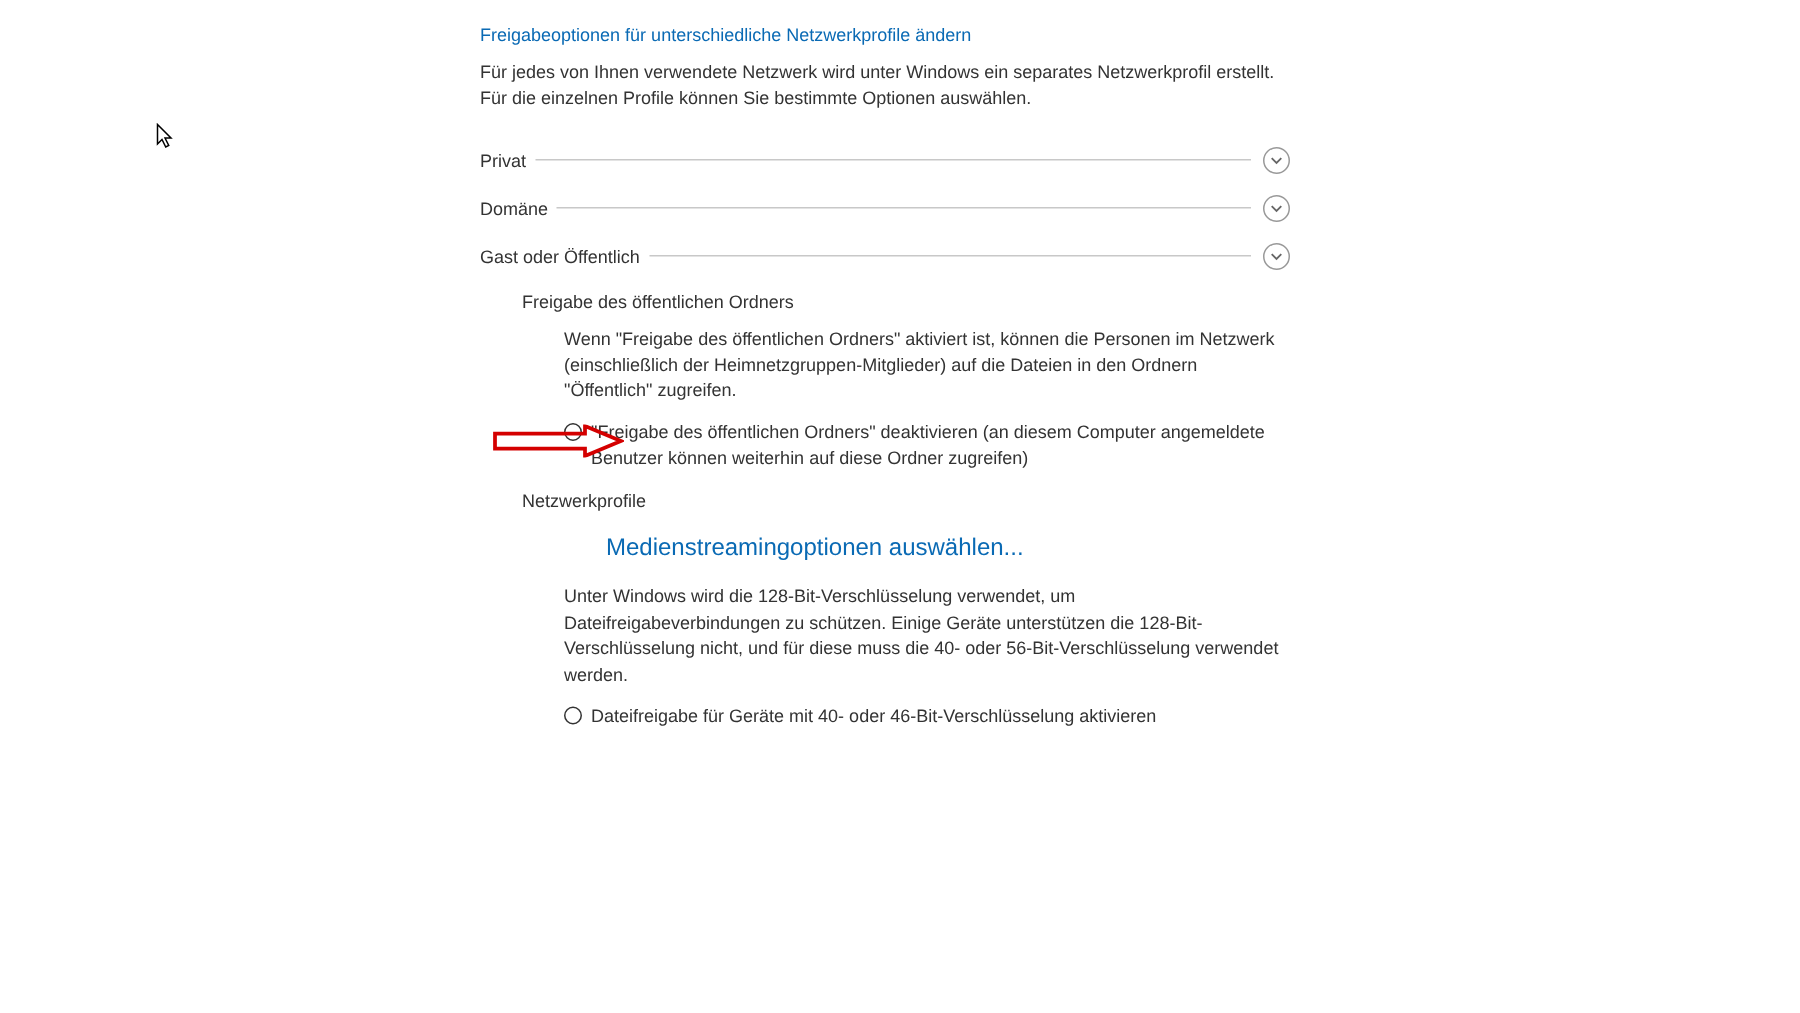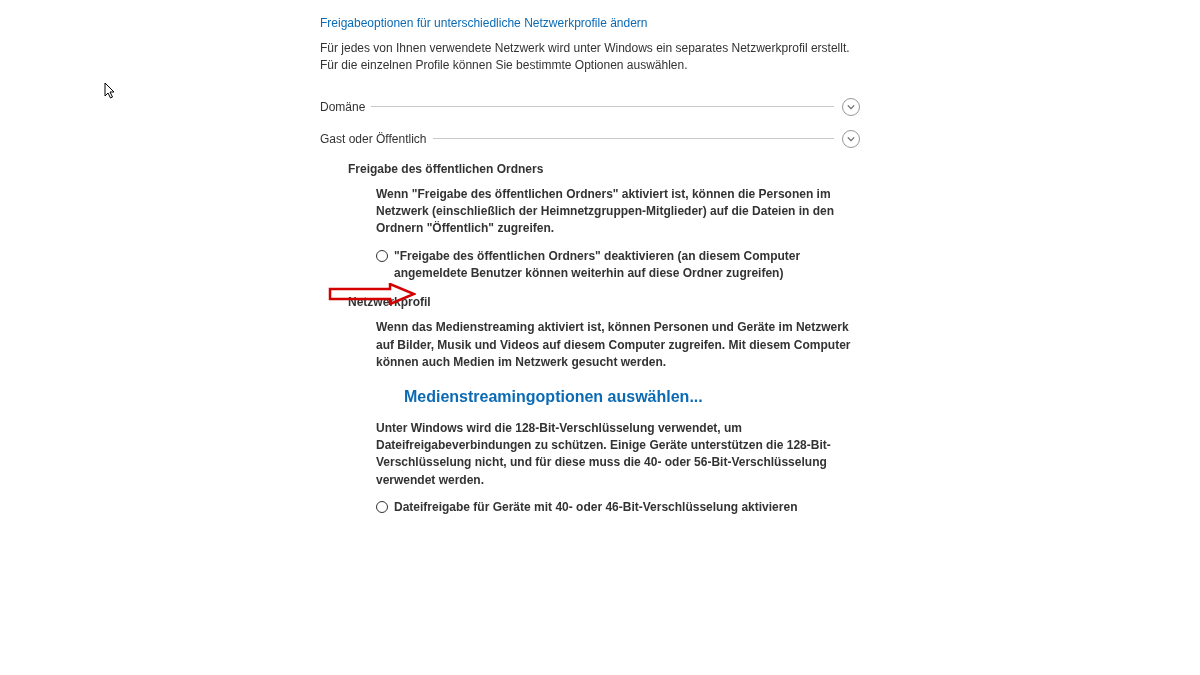--- a/index.html
+++ b/index.html
@@ -58,21 +58,20 @@
       justify-content: center;
       flex-shrink: 0;
     }
     .chevron-circle svg {
       width: 8px;
       height: 8px;
     }
     .subsection {
       margin-left: 28px;
       margin-bottom: 14px;
-      font-weight: bold;
     }
     .subsection-title {
       font-size: 12px;
       color: #333;
       margin-bottom: 10px;
     }
     .subsection-body {
       margin-left: 28px;
     }
     .sub-desc {
@@ -138,20 +137,29 @@
       height: 22px;
     }
   </style>
 </head>
 <body>
 
 <div class="content">
   <h1 class="page-title">Freigabeoptionen für unterschiedliche Netzwerkprofile ändern</h1>
   <p class="page-desc">Für jedes von Ihnen verwendete Netzwerk wird unter Windows ein separates Netzwerkprofil erstellt. Für die einzelnen Profile können Sie bestimmte Optionen auswählen.</p>
 
+  <div class="section-header">
+    <span class="label">Privat</span>
+    <span class="line"></span>
+    <span class="chevron-circle">
+      <svg viewBox="0 0 10 10">
+          <path d="M1 3 L5 7 L9 3" fill="none" stroke="#666" stroke-width="1.5"></path>
+        </svg>
+    </span>
+  </div>
 
   <div class="section-header">
     <span class="label">Domäne</span>
     <span class="line"></span>
     <span class="chevron-circle">
       <svg viewBox="0 0 10 10">
           <path d="M1 3 L5 7 L9 3" fill="none" stroke="#666" stroke-width="1.5"></path>
         </svg>
     </span>
   </div>
@@ -174,23 +182,22 @@
       <div class="radio-group">
         <div class="radio-item">
           <span class="radio"></span>
           <span class="radio-label">"Freigabe des öffentlichen Ordners" deaktivieren (an diesem Computer angemeldete Benutzer können weiterhin auf diese Ordner zugreifen)</span>
         </div>
       </div>
     </div>
   </div>
 
   <div class="subsection">
-    <div class="subsection-title">Netzwerkprofil</div>
+    <div class="subsection-title">Netzwerkprofile</div>
     <div class="subsection-body">
-      <p class="sub-desc">Wenn das Medienstreaming aktiviert ist, können Personen und Geräte im Netzwerk auf Bilder, Musik und Videos auf diesem Computer zugreifen. Mit diesem Computer können auch Medien im Netzwerk gesucht werden.</p>
       <span class="link">Medienstreamingoptionen auswählen...</span>
     </div>
   </div>
 
   <div class="subsection">
     <div class="subsection-body">
       <p class="sub-desc">Unter Windows wird die 128-Bit-Verschlüsselung verwendet, um Dateifreigabeverbindungen zu schützen. Einige Geräte unterstützen die 128-Bit-Verschlüsselung nicht, und für diese muss die 40- oder 56-Bit-Verschlüsselung verwendet werden.</p>
       <div class="radio-group">
         <div class="radio-item">
           <span class="radio"></span>

